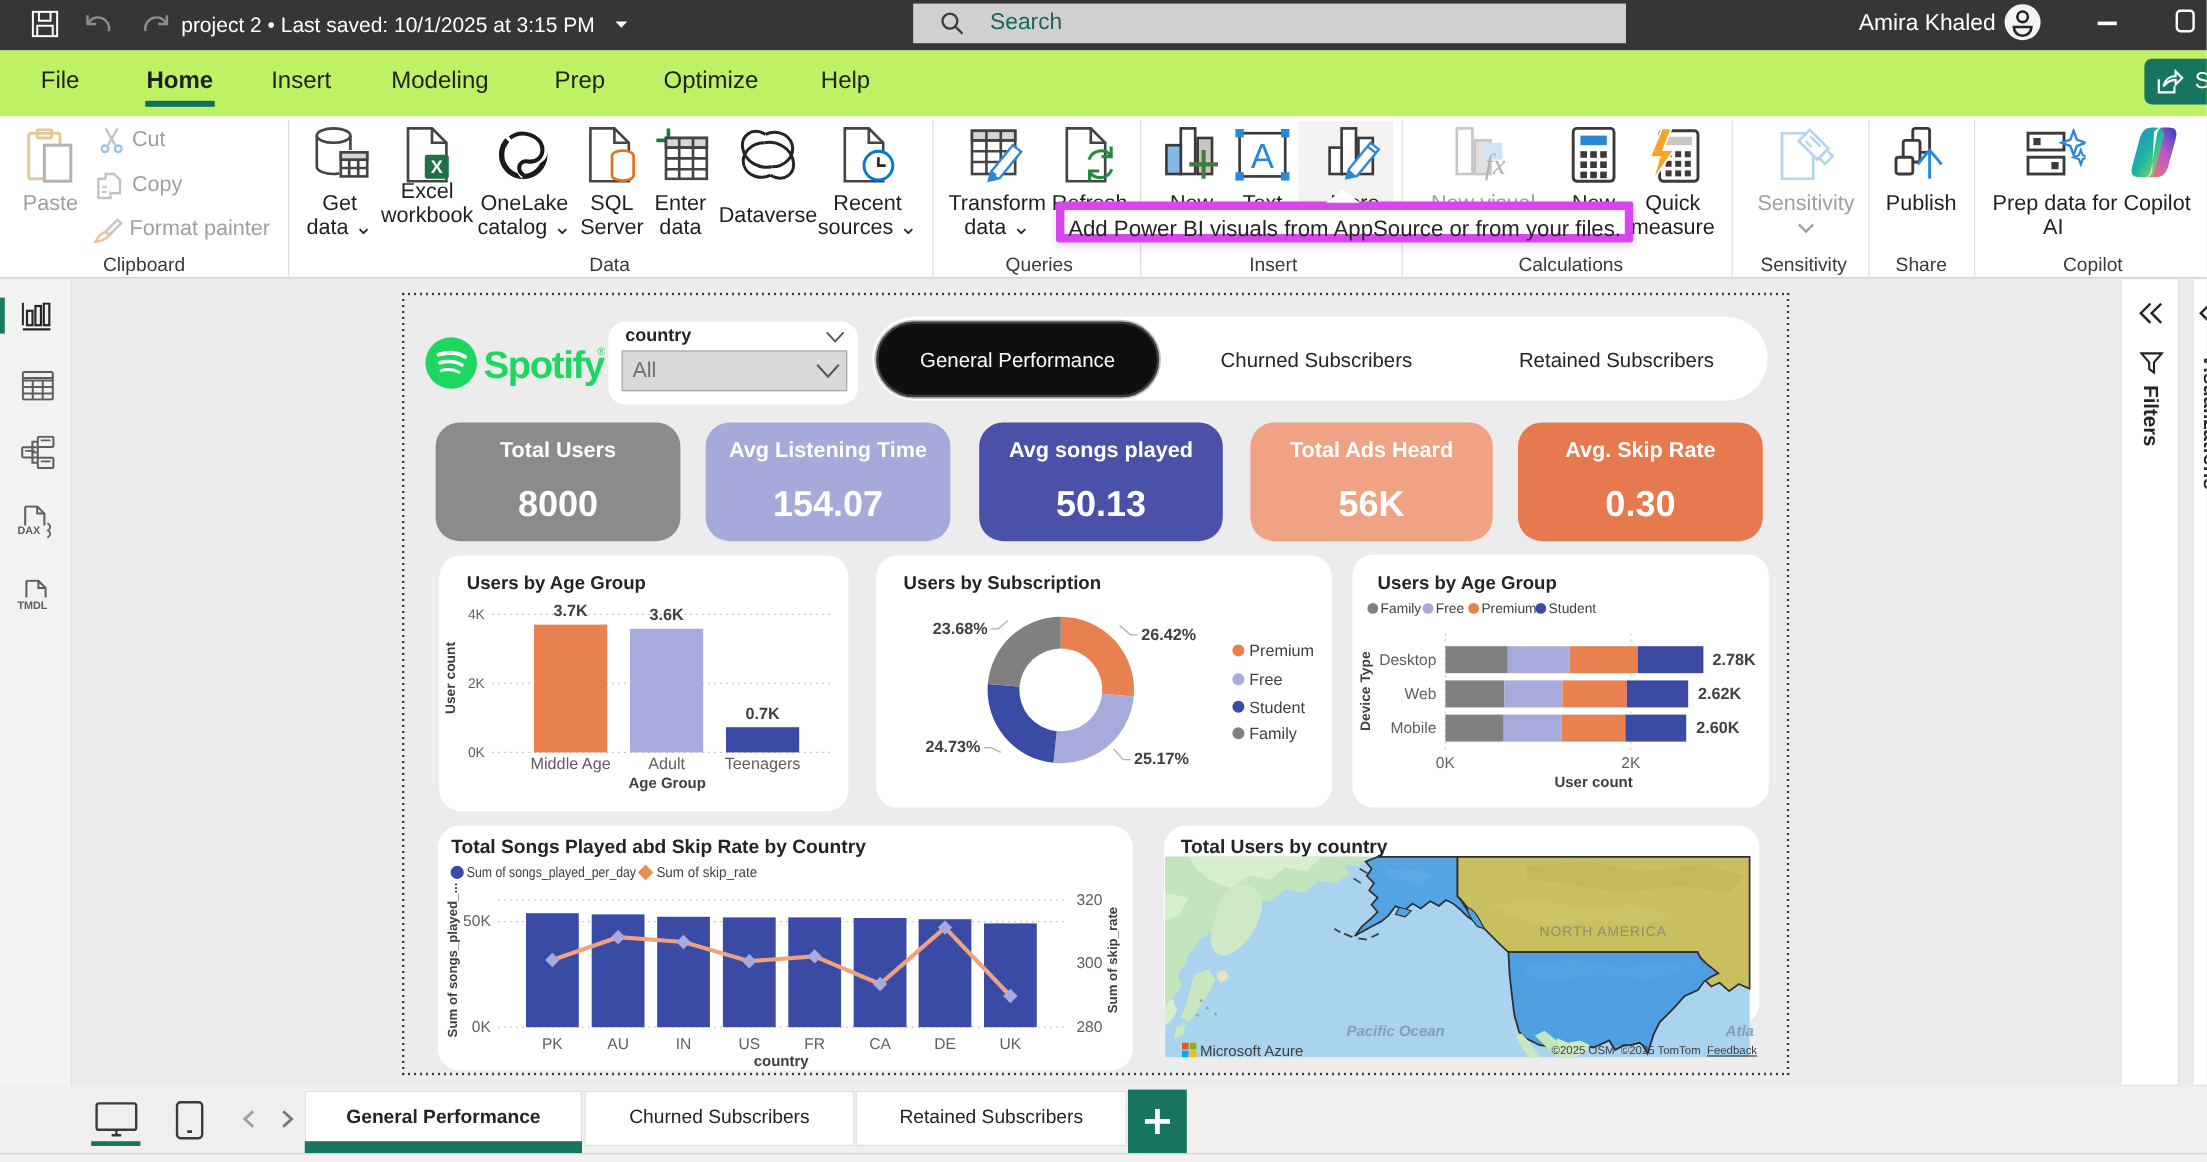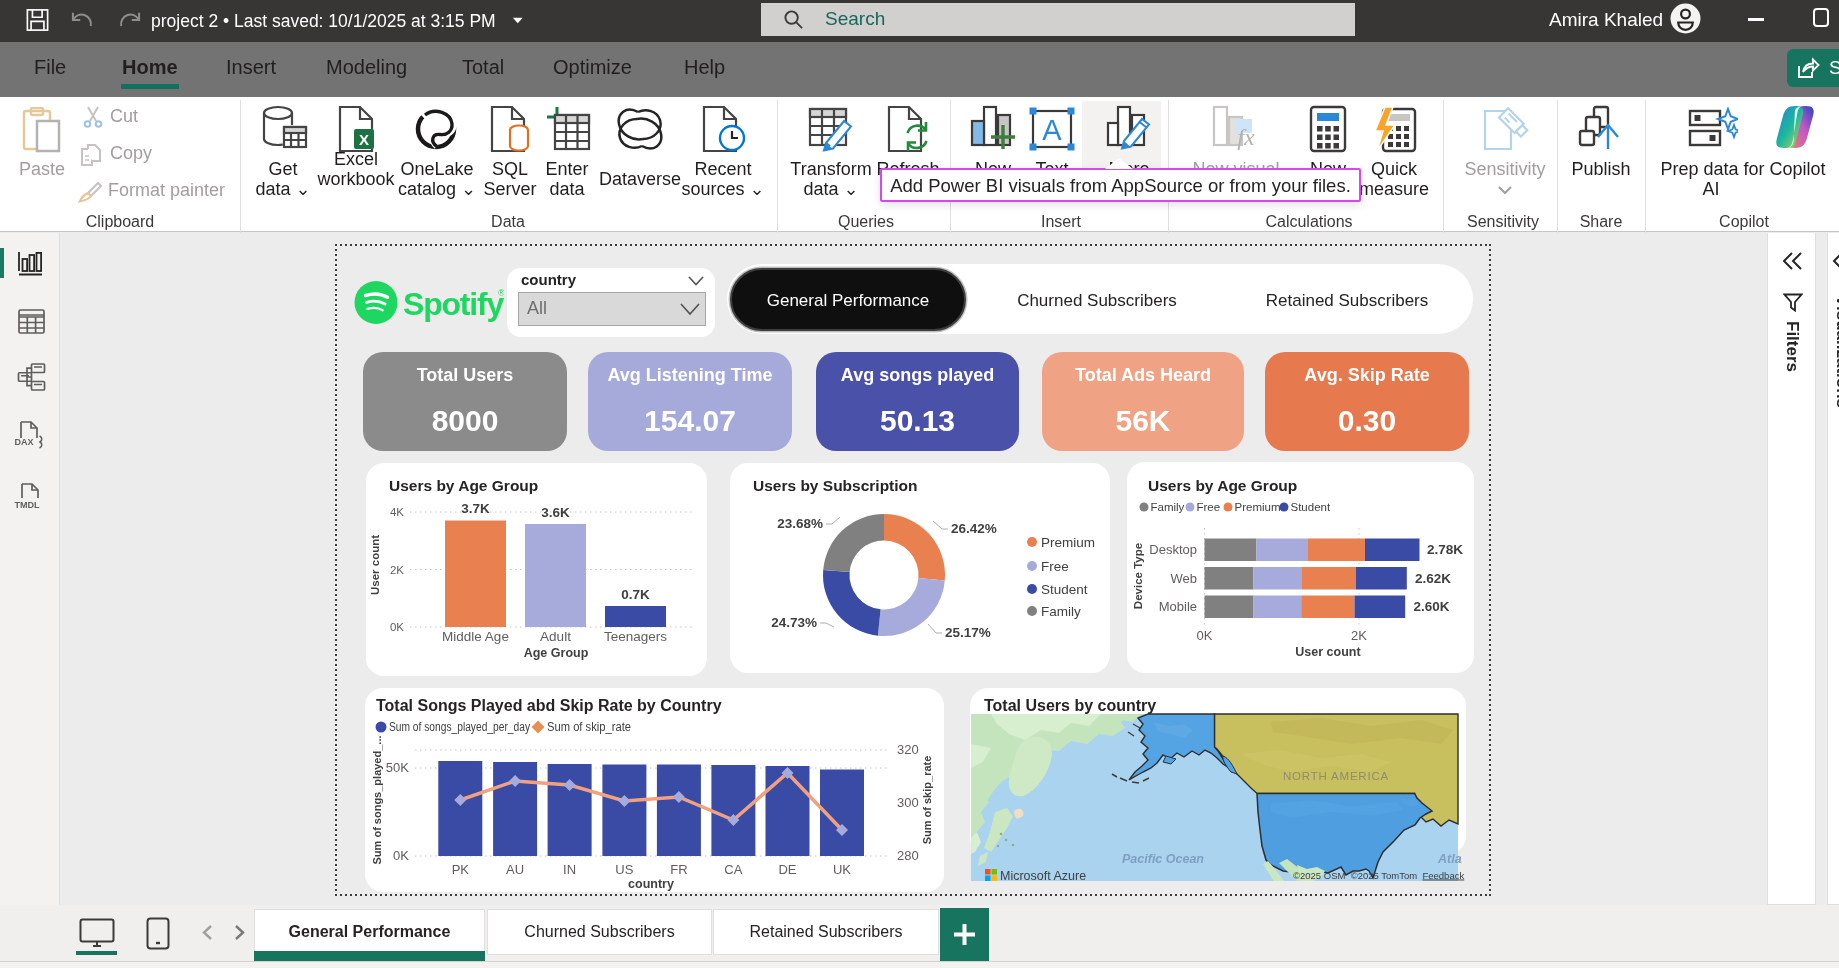--- a/index.html
+++ b/index.html
@@ -5,21 +5,21 @@
 * { margin:0; padding:0; box-sizing:border-box; }
 html,body { width:1839px; height:968px; overflow:hidden; }
 body { font-family:"Liberation Sans", sans-serif; position:relative; background:#edecec; }
 .abs { position:absolute; }
 svg { display:block; }
 
 #titlebar { position:absolute; left:0; top:0; width:1839px; height:42px; background:#383634; }
 #titlebar .ttext { position:absolute; color:#fff; font-size:17.5px; top:11px; white-space:nowrap; }
 #searchbox { position:absolute; left:761px; top:3px; width:594px; height:33px; background:#d2d0ce; }
 
-#menubar { position:absolute; left:0; top:42px; width:1839px; height:55px; background:#737373; }
+#menubar { position:absolute; left:0; top:42px; width:1839px; height:55px; background:#bef264; }
 .menuitem { position:absolute; top:14px; font-size:20px; color:#201f1e; white-space:nowrap; }
 
 #ribbon { position:absolute; left:0; top:97px; width:1839px; height:135px; background:#fff; border-bottom:1px solid #c8c6c4; }
 .rsep { position:absolute; top:3px; width:1px; height:210px; background:#e1dfdd; }
 .rlabel { position:absolute; top:116px; font-size:16px; color:#3b3a39; transform:translateX(-50%); white-space:nowrap; }
 .rbtn-label { position:absolute; font-size:18px; color:#201f1e; text-align:center; transform:translateX(-50%); white-space:nowrap; line-height:20px; }
 .rbtn-label.dis { color:#a19f9d; }
 .ricon { position:absolute; }
 
 #sidebar { position:absolute; left:0; top:233px; width:60px; height:672px; background:#f3f2f1; border-right:1px solid #e1dfdd; }
@@ -80,21 +80,21 @@
   <div class="abs" style="left:1748px;top:18px;width:16px;height:2.5px;background:#fff;"></div>
 
   <div class="abs" style="left:1813px;top:8px;width:16px;height:19px;border:2.4px solid #fff;border-radius:4px;"></div>
 </div>
 <div id="menubar">
   <div class="menuitem" style="left:34px;">File</div>
   <div class="menuitem" style="left:122px;font-weight:bold;">Home</div>
   <div class="abs" style="left:121px;top:42px;width:58px;height:5px;background:#12715e;"></div>
   <div class="menuitem" style="left:226px;">Insert</div>
   <div class="menuitem" style="left:326px;">Modeling</div>
-  <div class="menuitem" style="left:462px;">Total</div>
+  <div class="menuitem" style="left:462px;">Prep</div>
   <div class="menuitem" style="left:553px;">Optimize</div>
   <div class="menuitem" style="left:684px;">Help</div>
 
   <div class="abs" style="left:1787px;top:7px;width:70px;height:38px;background:#17745f;border-radius:6px;">
     <svg class="abs" style="left:9px;top:7px" width="24" height="24" viewBox="0 0 24 24" fill="none" stroke="#fff" stroke-width="1.8">
       <path d="M3 10 V21 H16 V16"></path>
       <path d="M7 16 C8 10.5 12 7.5 17 7.5 L17 3.5 L22.5 9 L17 14.5 L17 10.5 C13 10.5 9.5 12.5 7 16 Z"></path>
     </svg>
     <div class="abs" style="left:42px;top:8px;font-size:19px;color:#fff;">S</div>
   </div>
@@ -336,21 +336,21 @@
           <stop offset="0.45" stop-color="#c359c4"></stop>
           <stop offset="1" stop-color="#e7806a"></stop>
       </linearGradient>
     </defs>
     <path d="M23 4 C23 1 27 0 34 0 C41 0 43 3 41 10 L35 32 C33 39 30 42 23 42 C16 42 14 39 15 34 Z" fill="url(#cpl2)"></path>
     <path d="M23 38 C23 41 19 42 12 42 C5 42 3 39 5 32 L11 10 C13 3 16 0 23 0 C30 0 32 3 31 8 Z" fill="url(#cpl1)"></path>
     <path d="M23 4 C25 1 28 0 32 0 C28 0 26.5 2 25.5 6 L20.5 36 C19.5 40 17 42 14 42 C18 42 20.5 40 21.5 36 Z" fill="#fff" opacity="0.9"></path>
   </svg>
 
   <div class="abs" style="left:1105px;top:61px;width:0;height:0;border-left:14px solid transparent;border-right:14px solid transparent;border-bottom:11px solid #fff;z-index:6;"></div>
-  <div class="abs" style="left:880px;top:71px;width:481px;height:34px;background:#fff;border:2px solid #d946ef;border-radius:2px;box-shadow:0 3px 8px rgba(0,0,0,0.12);z-index:5;">
+  <div class="abs" style="left:880px;top:71px;width:481px;height:34px;background:#fff;border:7px solid #d946ef;border-radius:2px;box-shadow:0 3px 8px rgba(0,0,0,0.12);z-index:5;">
     <div style="font-size:18.5px;color:#252423;text-align:center;margin-top:5px;white-space:nowrap;">Add Power BI visuals from AppSource or from your files.</div>
   </div>
 </div>
 <div id="sidebar">
   <div class="abs" style="left:0;top:15px;width:4px;height:30px;background:#1a7a64;"></div>
 
   <svg class="abs" style="left:18px;top:19px" width="25" height="24" viewBox="0 0 25 24" fill="none" stroke="#252423" stroke-width="1.8">
     <path d="M1 0 V19"></path>
     <rect x="4.5" y="7" width="4.6" height="12"></rect>
     <rect x="11.5" y="3" width="4.6" height="16"></rect>

